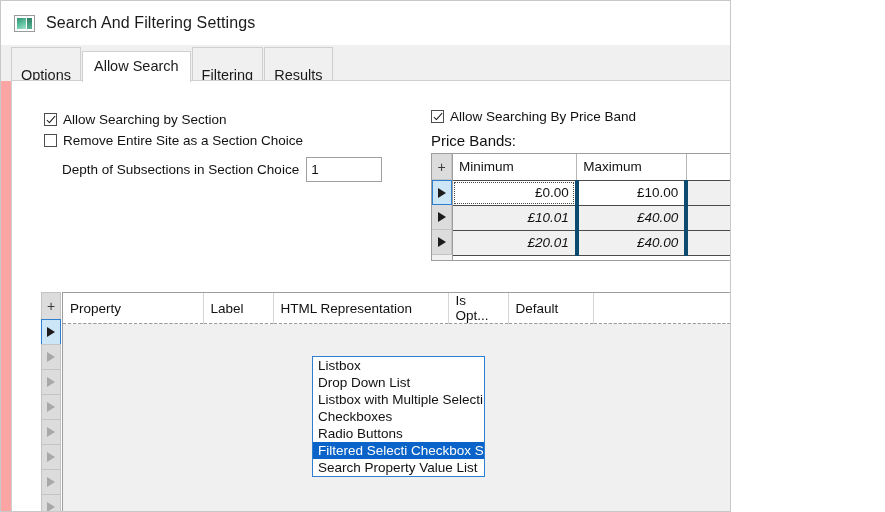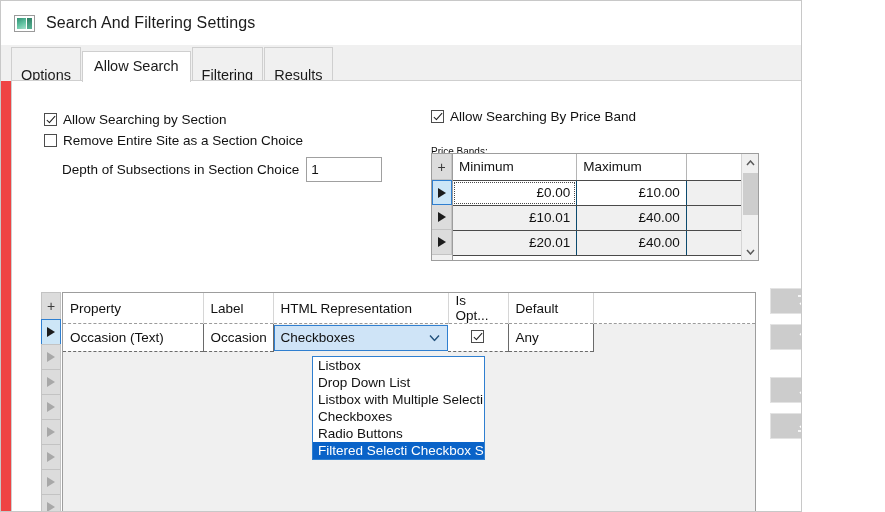--- a/index.html
+++ b/index.html
@@ -11,23 +11,23 @@
     width: 885px;
     height: 512px;
     overflow: hidden;
     font-family: "Liberation Sans", sans-serif;
     font-size: 13px;
     color: #000000;
     -webkit-font-smoothing: antialiased;
   }
   #app {
     position: relative;
-    width: 802px;
+    width: 731px;
     height: 512px;
-    background: #ef4444;
+    background: #fca5a5;
     box-sizing: border-box;
     border: 1px solid #c8c8c8;
     overflow: hidden;
   }
 
   
   .titlebar {
     position: absolute;
     left: 0; top: 0;
     width: 883px;
@@ -196,22 +196,22 @@
 
   
   .right-block {
     position: absolute;
     left: 410px;
     top: 28px;
     width: 345px;
   }
   .pb-title {
     position: absolute;
-    left: 9px; top: 37px;
-    font-size: 10px;
+    left: 9px; top: 23px;
+    font-size: 15px;
     color: #111;
   }
   .pb-check { position: absolute; left: 9px; top: 0; }
 
   .pbgrid {
     position: absolute;
     left: 9px;
     top: 44px;
     width: 328px;
     height: 108px;
@@ -300,30 +300,30 @@
     background: #ffffff;
     border-right: 1px solid #b5b5b5;
     border-bottom: 1px solid #4a4a4a;
     padding: 0 6px;
     color: #111;
     font-size: 13.5px;
     box-sizing: border-box;
   }
   table.pbt td {
     height: 25px;
-    border-right: 1px solid #0c4a6e;
+    border-right: 4px solid #0c4a6e;
     border-bottom: 1px solid #4a4a4a;
     padding: 0 6px;
     text-align: right;
     box-sizing: border-box;
     font-size: 13.5px;
     color: #111;
   }
   table.pbt tr.r0 td { background: #ffffff; }
-  table.pbt tr.r1 td, table.pbt tr.r2 td { background: #f0f0f0; }
+  table.pbt tr.r1 td, table.pbt tr.r2 td { background: #f0f0f0; font-style: italic; }
   table.pbt td.blank { border-right: none; background: #f0f0f0 !important; }
   table.pbt th.blank { border-right: none; }
   td.focusdot {
     position: relative;
   }
   td.focusdot::after {
     content: "";
     position: absolute;
     left: 1px; top: 1px; right: 1px; bottom: 1px;
     border: 1px dotted #4a4a4a;
@@ -651,37 +651,20 @@
                 <th>Property</th>
                 <th>Label</th>
                 <th>HTML Representation</th>
                 <th>Is Opt...</th>
                 <th>Default</th>
                 <th class="blank"></th>
               </tr>
             </thead>
           <tbody id="mg-body-rows">
               <tr>
-                <td>Occasion (Text)</td>
-                <td>Occasion</td>
-                <td class="combo-cell">
-                  <div class="combo">
-                    <span>Checkboxes</span>
-                    <span class="chev">
-                      <svg width="11" height="7" viewBox="0 0 11 7">
-                        <polyline points="1,1 5.5,6 10,1" fill="none" stroke="#23527c" stroke-width="1.4"></polyline>
-                      </svg>
-                    </span>
-                  </div>
-                </td>
-                <td class="ctr"><span class="cb checked"></span></td>
-                <td>Any</td>
-                <td class="blank"></td>
-              </tr>
-              <tr>
                 <td class="blank"></td>
                 <td class="blank"></td>
                 <td class="blank"></td>
                 <td class="blank"></td>
                 <td class="blank"></td>
                 <td class="blank"></td>
               </tr>
               <tr>
                 <td class="blank"></td>
                 <td class="blank"></td>
@@ -725,20 +708,21 @@
             </tbody>
         </table>
 
         <div class="dropdown" id="dropdown">
             <div class="dd-item">Listbox</div>
             <div class="dd-item">Drop Down List</div>
             <div class="dd-item">Listbox with Multiple Selecti</div>
             <div class="dd-item">Checkboxes</div>
             <div class="dd-item">Radio Buttons</div>
             <div class="dd-item sel">Filtered Selecti Checkbox S</div>
+            <div class="dd-item">Search Property Value List</div>
           </div>
       </div>
     </div>
 
     <div class="movebtns">
       <div class="mbtn">
         <svg width="16" height="16" viewBox="0 0 16 16">
           <line x1="3" y1="3" x2="13" y2="3" stroke="#ffffff" stroke-width="1.6"></line>
           <line x1="8" y1="4" x2="8" y2="13" stroke="#ffffff" stroke-width="1.6"></line>
           <polyline points="5,10 8,13 11,10" fill="none" stroke="#ffffff" stroke-width="1.6"></polyline>

